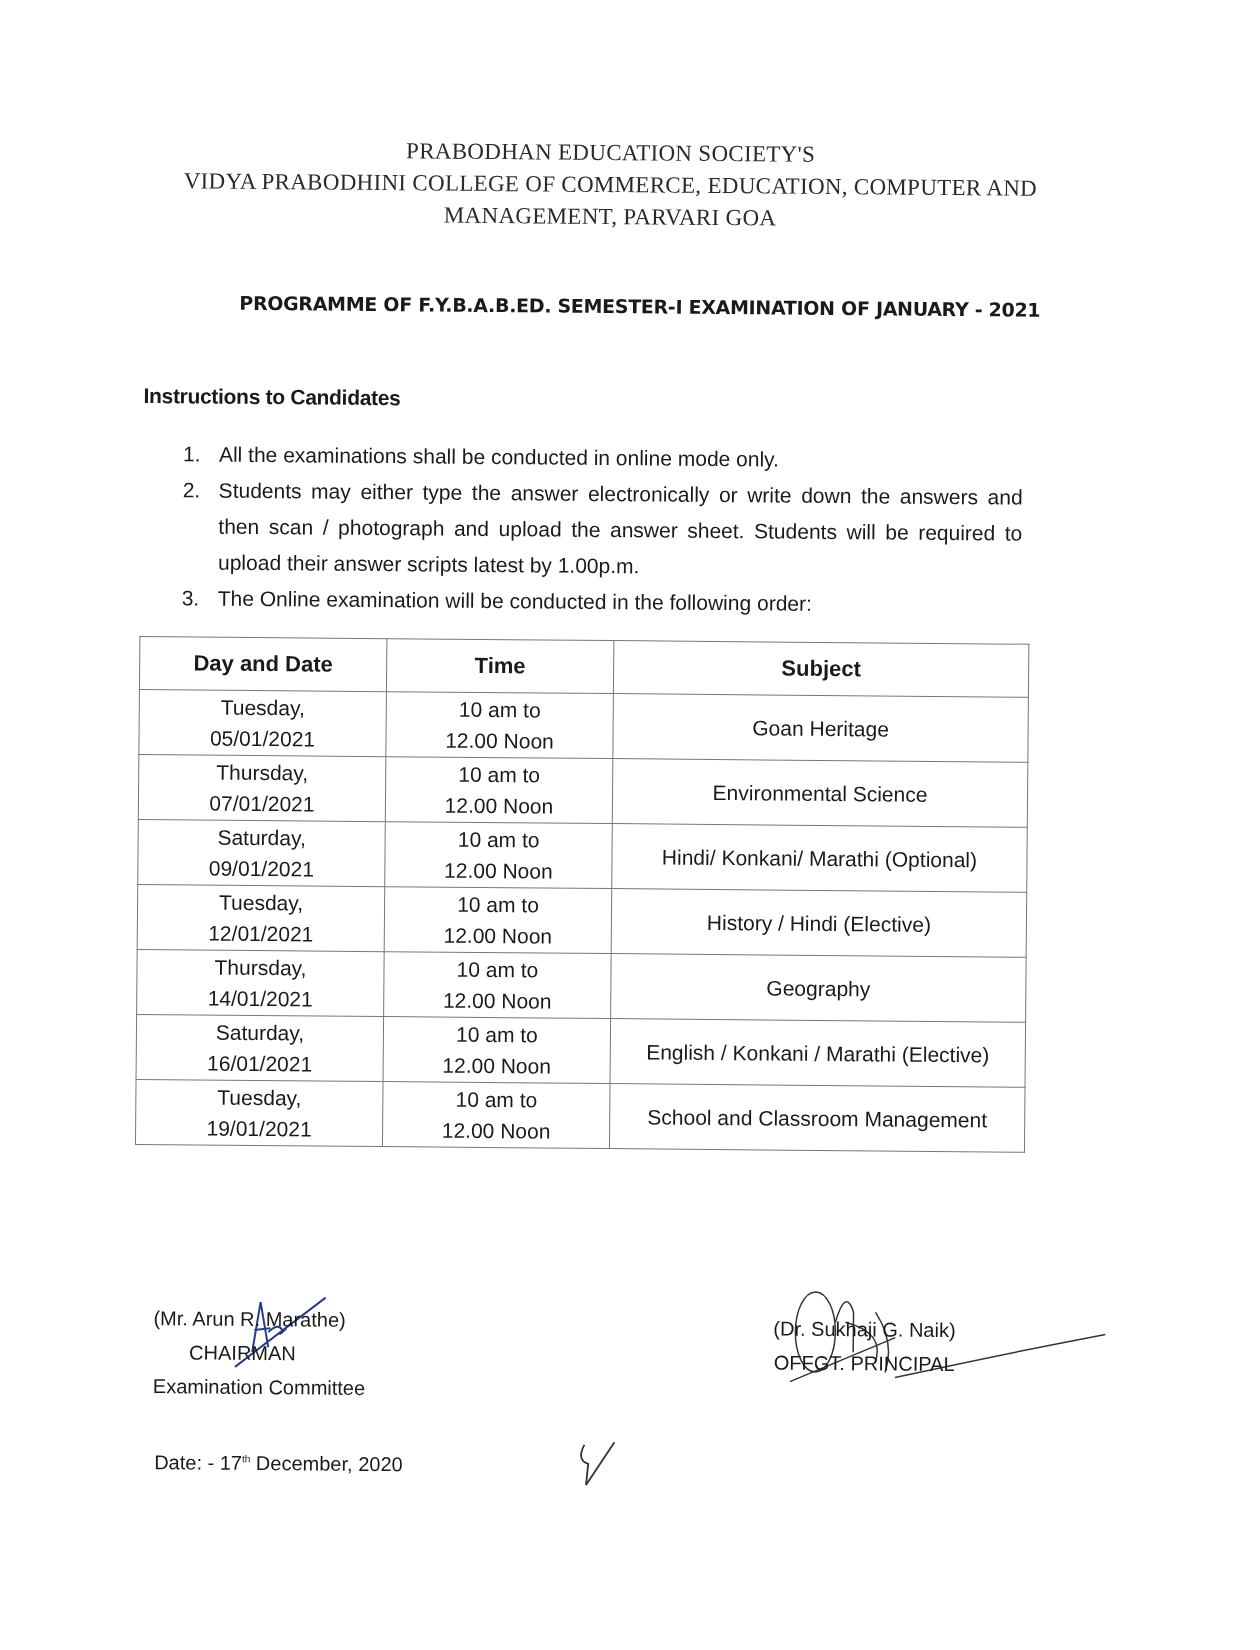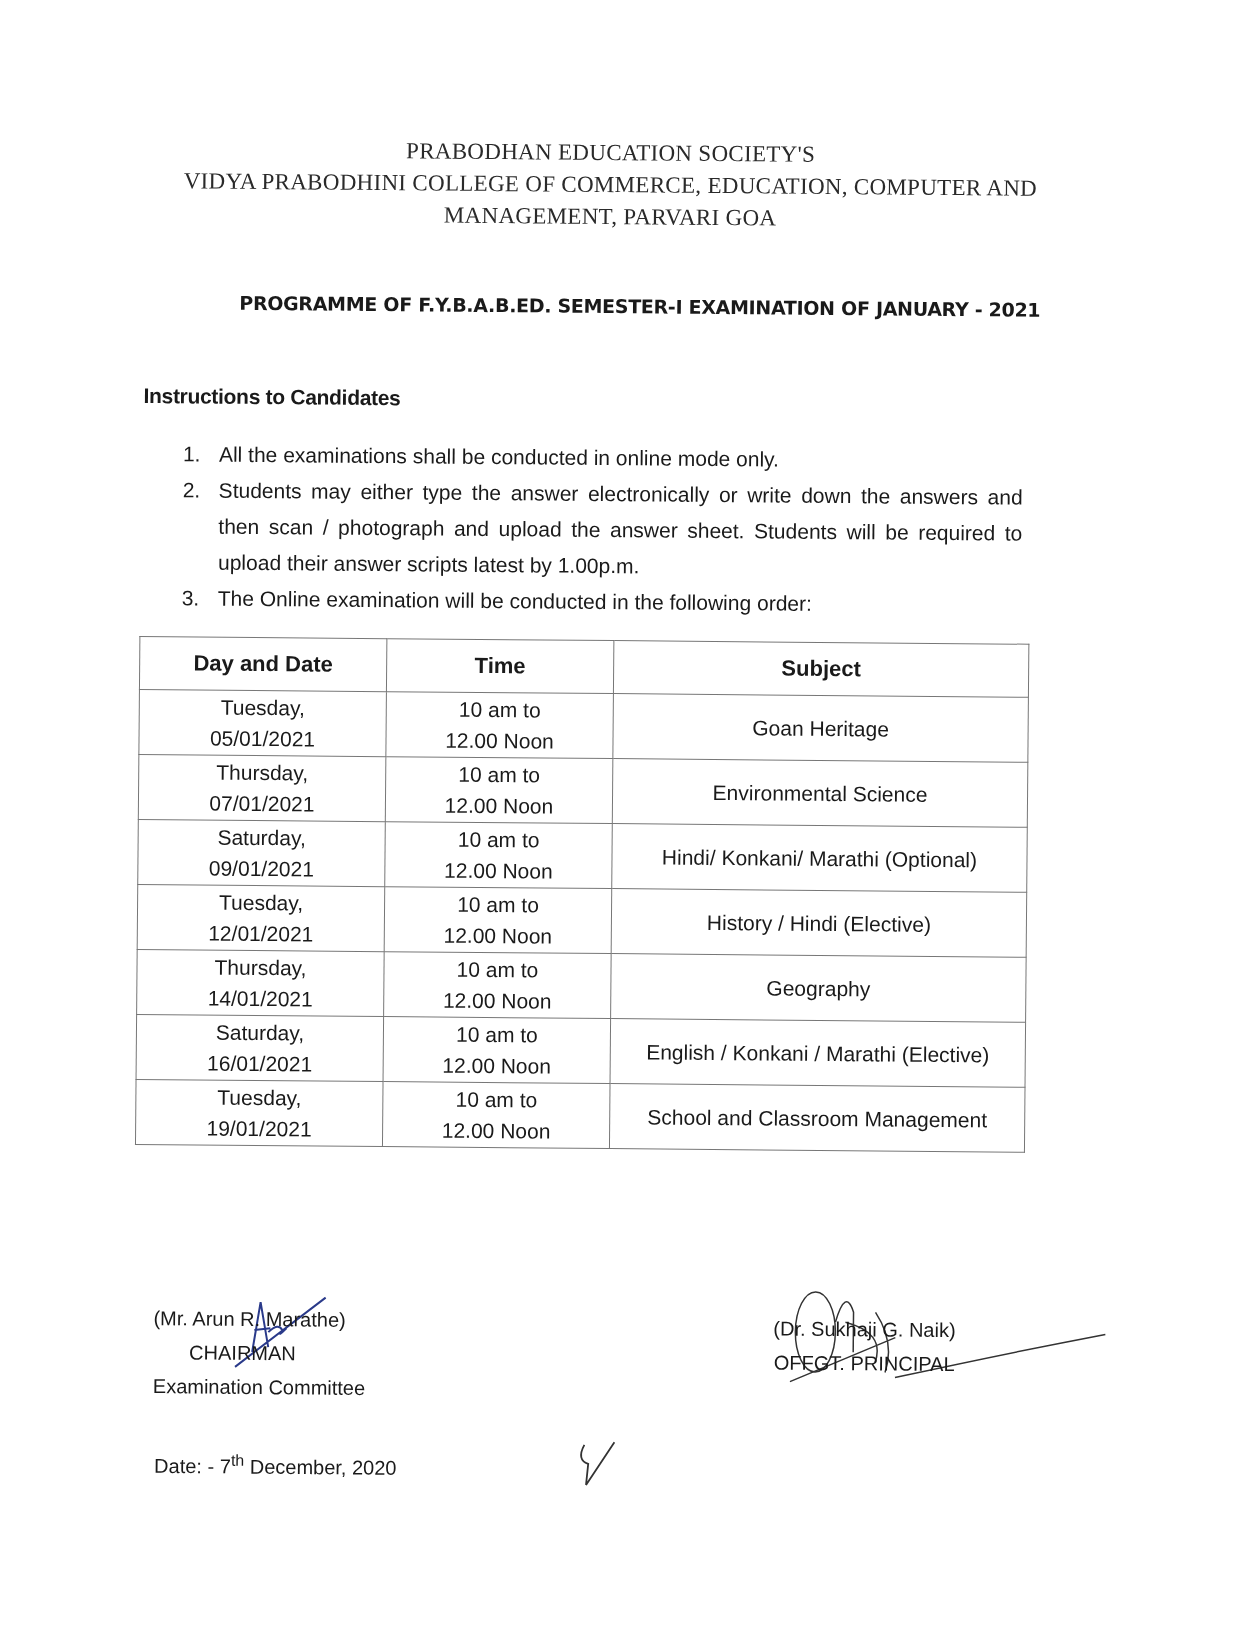--- a/index.html
+++ b/index.html
@@ -16,21 +16,21 @@
   .li .num { width: 36px; flex: none; }
   .li .txt { flex: 1; text-align: justify; }
   table.sched { position: absolute; left: 138px; top: 640px; width: 890px; border-collapse: collapse; font-size: 21px; }
   table.sched th, table.sched td { border: 1.5px solid #777; text-align: center; vertical-align: middle; padding: 0; }
   table.sched th { height: 52px; font-weight: bold; font-size: 22px; }
   table.sched td { height: 64px; line-height: 31px; }
   .c1 { width: 246px; } .c2 { width: 226px; }
   .sig-left { position: absolute; left: 158px; top: 1305px; font-size: 20px; line-height: 34px; }
   .sig-right { position: absolute; left: 778px; top: 1310px; font-size: 20px; line-height: 34px; text-align: center; }
   .date { position: absolute; left: 160px; top: 1455px; font-size: 20px; }
-  .date sup { font-size: 16px; }
+  .date sup { font-size: 10px; }
   svg.sig { position: absolute; }
 </style>
 </head>
 <body>
 
 <div class="page">
   <div class="hdr" style="top:140px">PRABODHAN EDUCATION SOCIETY'S</div>
   <div class="hdr" style="top:172px">VIDYA PRABODHINI COLLEGE OF COMMERCE, EDUCATION, COMPUTER AND</div>
   <div class="hdr" style="top:204px">MANAGEMENT, PARVARI GOA</div>
 
@@ -157,14 +157,14 @@
 
   <svg class="sig" style="left:780px;top:1280px" width="350" height="110" viewBox="0 0 350 110">
     <ellipse cx="40" cy="50" rx="20" ry="40" stroke="#333" stroke-width="1.5" fill="none"></ellipse>
     <path d="M60 40 Q70 5 78 30 L78 70 M70 40 Q110 50 100 80 M100 30 Q120 60 110 90 M15 100 L120 55 M120 95 Q230 70 330 50" stroke="#333" stroke-width="1.5" fill="none"></path>
   </svg>
   <div class="sig-right">
     <div>(Dr. Sukhaji G. Naik)</div>
     <div>OFFGT. PRINCIPAL</div>
   </div>
 
-  <div class="date"><span>Date: - 7</span><sup>th</sup><span> December, 2020</span></div>
+  <div class="date"><span>Date: - 17</span><sup>th</sup><span> December, 2020</span></div>
 </div>
 
 </body></html>

